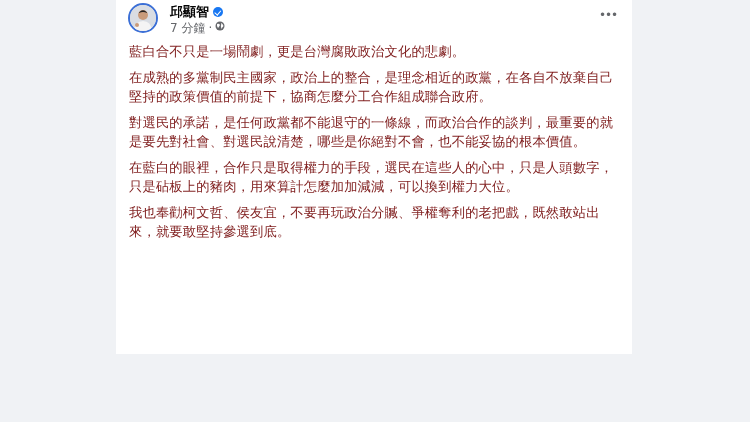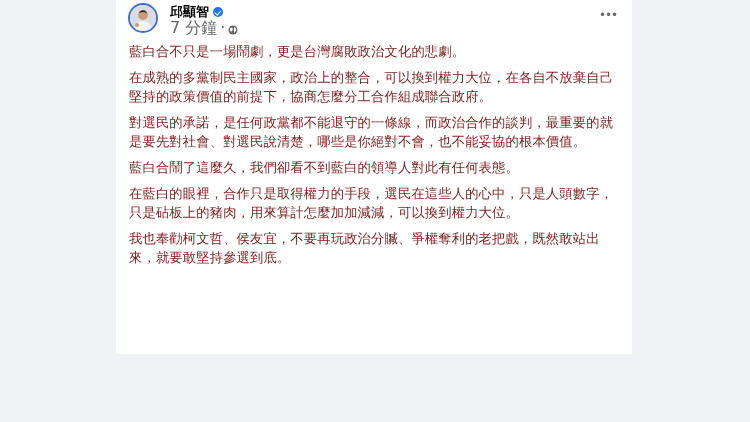--- a/index.html
+++ b/index.html
@@ -21,21 +21,21 @@
     background:#dfe3e8; overflow:hidden;
   }
   .avatar svg { display:block; }
   .author-row { position:absolute; left:54px; top:4px; height:16px; display:flex; align-items:center; gap:4px; }
   .author-name { font-size:13px; font-weight:bold; color:#050505; line-height:16px; }
   .verified { width:10px; height:10px; border-radius:50%; background:#1877f2; position:relative; display:inline-block; }
   .verified::after {
     content:""; position:absolute; left:3px; top:1.5px; width:2.5px; height:4.5px;
     border-right:1.5px solid #fff; border-bottom:1.5px solid #fff; transform:rotate(40deg);
   }
-  .meta-row { position:absolute; left:54px; top:21px; height:14px; display:flex; align-items:flex-end; gap:3px; color:#65676b; font-size:16px; line-height:14px; }
+  .meta-row { position:absolute; left:54px; top:21px; height:14px; display:flex; align-items:flex-start; gap:3px; color:#65676b; font-size:12px; line-height:14px; }
   .globe { width:10px; height:10px; display:inline-block; }
   .more-btn {
     position:absolute; right:14px; top:10px; width:20px; height:14px;
     color:#65676b; font-size:12px; line-height:10px; text-align:center; letter-spacing:-1px;
   }
   .post-body { position:absolute; left:13px; top:42px; width:496px; }
   .para {
     font-size:13.3px; line-height:19.3px; color:#7f1d1d;
     margin:0 0 6.5px 0; letter-spacing:0.15px;
   }
@@ -65,19 +65,18 @@
         <circle cx="5" cy="5" r="4.5" fill="#65676b"></circle>
         <path d="M2 3 Q4 2 5 4 Q4 6 3 7 Q1.5 5 2 3 Z" fill="#fff"></path>
         <path d="M6 2 Q8 3 8.5 5 Q7 7 6 8 Q6.5 6 5.8 5 Q6.5 4 6 2 Z" fill="#fff"></path>
       </svg>
     </div>
     <div class="more-btn">•••</div>
   </div>
 
   <div class="post-body">
     <p class="para">藍白合不只是一場鬧劇，更是台灣腐敗政治文化的悲劇。</p>
-    <p class="para">在成熟的多黨制民主國家，政治上的整合，可以換到權力大位，在各自不放棄自己堅持的政策價值的前提下，協商怎麼分工合作組成聯合政府。</p>
+    <p class="para">在成熟的多黨制民主國家，政治上的整合，是理念相近的政黨，在各自不放棄自己堅持的政策價值的前提下，協商怎麼分工合作組成聯合政府。</p>
     <p class="para">對選民的承諾，是任何政黨都不能退守的一條線，而政治合作的談判，最重要的就是要先對社會、對選民說清楚，哪些是你絕對不會，也不能妥協的根本價值。</p>
-    <p class="para">藍白合鬧了這麼久，我們卻看不到藍白的領導人對此有任何表態。</p>
     <p class="para">在藍白的眼裡，合作只是取得權力的手段，選民在這些人的心中，只是人頭數字，只是砧板上的豬肉，用來算計怎麼加加減減，可以換到權力大位。</p>
     <p class="para">我也奉勸柯文哲、侯友宜，不要再玩政治分贓、爭權奪利的老把戲，既然敢站出來，就要敢堅持參選到底。</p>
   </div>
 </div>
 
 </body></html>

